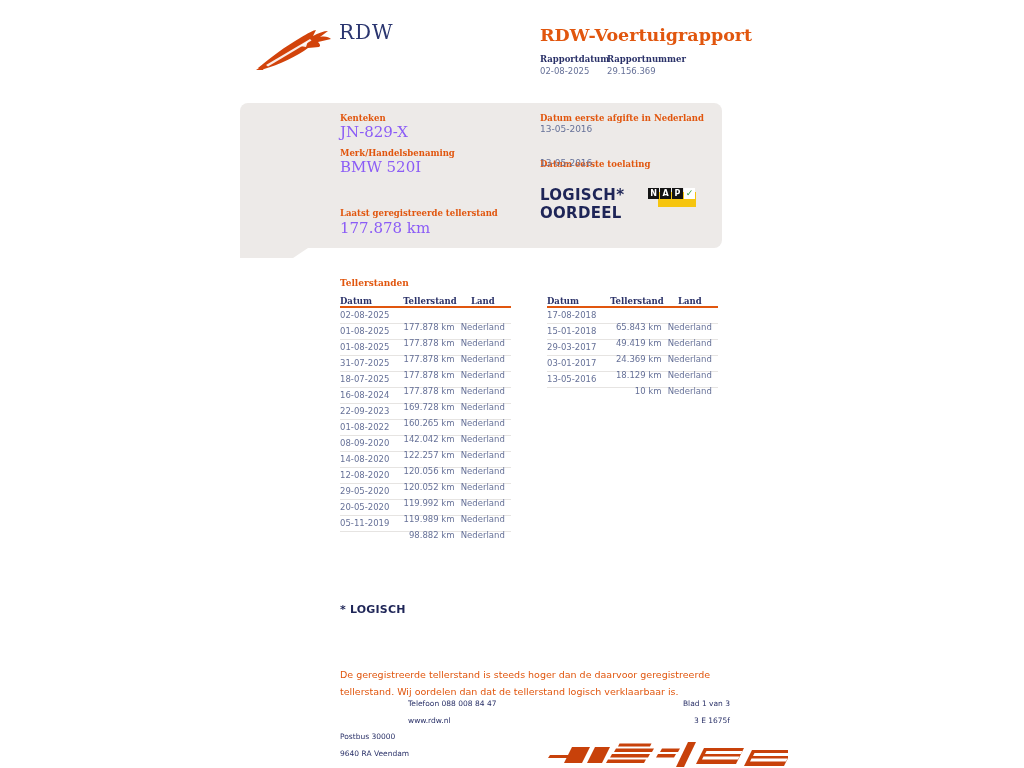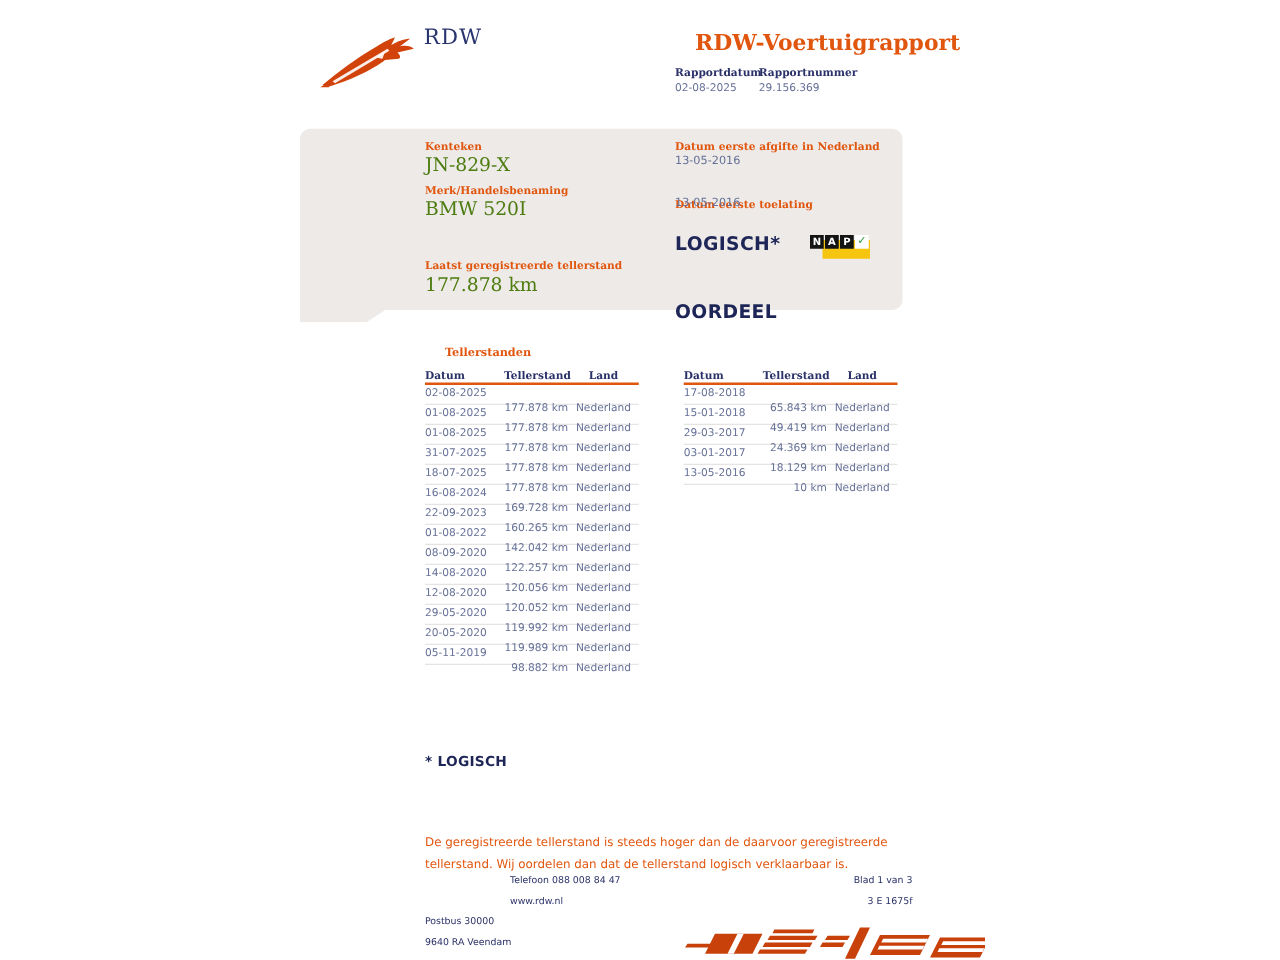--- a/index.html
+++ b/index.html
@@ -5,46 +5,46 @@
   html,body{margin:0;padding:0;}
   body{
     width:1024px;height:768px;position:relative;background:#ffffff;overflow:hidden;
     font-family:"DejaVu Sans","Liberation Sans",sans-serif;
     -webkit-font-smoothing:antialiased;
   }
   .abs{position:absolute;}
   .serif{font-family:"DejaVu Serif","Liberation Serif",serif;}
 
   
-  .logo-text{left:339px;top:20px;font-size:17px;color:#2A356F;letter-spacing:1px;}
-  .doc-title{left:540px;top:25px;font-size:17.5px;font-weight:bold;color:#E1560E;margin-left:16px;}
+  .logo-text{left:339px;top:20px;font-size:20px;color:#2A356F;letter-spacing:1px;}
+  .doc-title{left:540px;top:25px;font-size:17.5px;font-weight:bold;color:#E1560E;}
   .hdr-label{font-size:8.5px;font-weight:bold;color:#2A3168;}
   .hdr-value{font-size:8.5px;color:#667198;}
 
   
   .sumbox{left:240px;top:103px;width:482px;height:145px;background:#EDEAE8;
           border-radius:8px 8px 8px 0;}
   .sumbox-notch{left:240px;top:248px;width:68px;height:10px;background:#EDEAE8;
           clip-path:polygon(0 0,100% 0,78% 100%,0 100%);}
   .f-label{font-size:8.5px;font-weight:bold;color:#E1560E;font-family:"DejaVu Serif","Liberation Serif",serif;}
-  .f-value-big{font-size:15px;color:#4d7c0f;font-family:"DejaVu Serif","Liberation Serif",serif;}
+  .f-value-big{font-size:15px;color:#8b5cf6;font-family:"DejaVu Serif","Liberation Serif",serif;}
   .f-value-sm{font-size:9px;color:#667198;}
   .oordeel{font-size:15px;font-weight:bold;color:#1E2557;letter-spacing:0.3px;}
 
   
   .nap{left:648px;top:186px;width:48px;height:22px;}
   .nap-yellow{position:absolute;left:10px;top:6px;width:38px;height:15px;background:#F6C50F;}
   .nap-sq{position:absolute;top:2px;width:11px;height:11px;background:#141414;color:#fff;
           font-size:8px;font-weight:bold;text-align:center;line-height:11px;}
   .nap-check{position:absolute;top:2px;width:11px;height:11px;background:#fff;color:#2FA042;
           font-size:9px;font-weight:bold;text-align:center;line-height:11px;}
 
   
   .section-title{left:340px;top:278px;font-size:9px;font-weight:bold;color:#E1560E;
-          font-family:"DejaVu Serif","Liberation Serif",serif;margin-left:16px;}
+          font-family:"DejaVu Serif","Liberation Serif",serif;}
   .mtable{width:171px;}
   .thead{display:flex;align-items:flex-end;height:14px;border-bottom:2px solid #E1560E;
           font-family:"DejaVu Serif","Liberation Serif",serif;
           font-size:8.5px;font-weight:bold;color:#2A3168;}
   .trow{display:flex;height:15px;line-height:15px;font-size:8.5px;color:#667198;
           border-bottom:1px solid #E6E4E2;}
   .c0{width:37%;text-align:left;}
   .c1{width:30%;text-align:right;margin-top:12px;}
   .c2{width:33%;text-align:center;margin-top:12px;}
 
@@ -86,21 +86,21 @@
 <div class="abs f-label" style="left:340px;top:208px;text-align:right;">Laatst geregistreerde tellerstand</div>
 <div class="abs f-value-big" style="left:340px;top:219px;">177.878 km</div>
 
 <div class="abs f-label" style="left:540px;top:113px;">Datum eerste afgifte in Nederland</div>
 <div class="abs f-value-sm" style="left:540px;top:124px;">13-05-2016</div>
 
 <div class="abs f-label" style="left:540px;top:147px;margin-top:12px;">Datum eerste toelating</div>
 <div class="abs f-value-sm" style="left:540px;top:158px;">13-05-2016</div>
 
 <div class="abs oordeel" style="left:540px;top:186px;">LOGISCH*</div>
-<div class="abs oordeel" style="left:540px;top:204px;margin-top:36px;">OORDEEL</div>
+<div class="abs oordeel" style="left:540px;top:204px;">OORDEEL</div>
 
 <div class="abs nap">
   <div class="nap-yellow"></div>
   <span class="nap-sq" style="left:0px;">N</span>
   <span class="nap-sq" style="left:12px;">A</span>
   <span class="nap-sq" style="left:24px;">P</span>
   <span class="nap-check" style="left:36px;">✓</span>
 </div>
 
 <div class="abs section-title">Tellerstanden</div>

